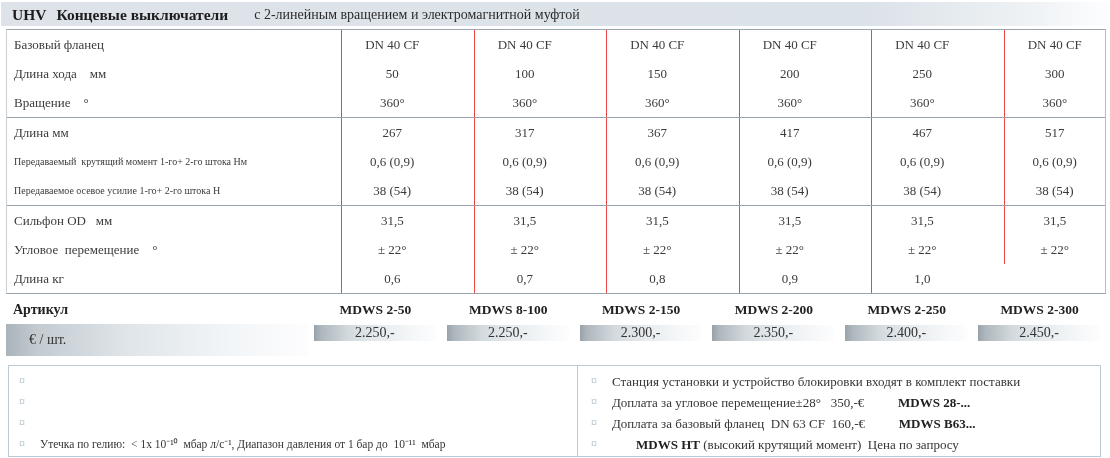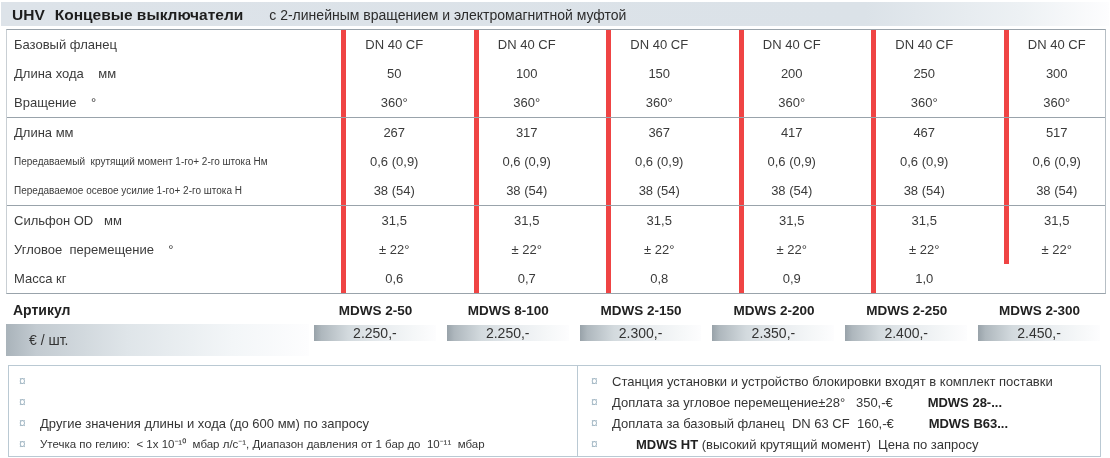--- a/index.html
+++ b/index.html
@@ -1,35 +1,35 @@
 <!DOCTYPE html>
 <html><head>
 <meta charset="utf-8">
 <style>
   html,body{margin:0;padding:0;background:#fff;}
   .page{position:relative;width:1110px;height:458px;background:#fff;
-        font-family:Liberation Sans, sans-serif;color:#3b3b3b;overflow:hidden;}
+        font-family:Liberation Serif, serif;color:#3b3b3b;overflow:hidden;}
 
   
   .titlebar{height:22px;margin:2px 1px 0 1px;padding:2px 0 0 11px;
             background:linear-gradient(to right,#dde3e9 0%,#dbe2e8 78%,#edf1f4 92%,#fdfdfe 100%);
             display:flex;align-items:center;}
   .titlebar .product{font-weight:bold;font-size:15.5px;color:#1d1d1d;}
   .titlebar .title{font-weight:bold;font-size:15.5px;color:#1d1d1d;margin-left:10px;}
   .titlebar .subtitle{font-size:14px;color:#2c2c2c;margin-left:26px;}
 
   
   .spec-table{margin:3px 4px 0 6px;
               border-top:1px solid #99a3ab;border-bottom:1px solid #99a3ab;
               border-left:1px solid #c9cfd4;border-right:1px solid #b7bfc5;}
   .spec-row{display:grid;grid-template-columns:303px repeat(6,1fr);height:29px;gap:31px;}
   .spec-row.group-start{border-top:1px solid #99a3ab;}
   .cell{display:flex;align-items:center;justify-content:center;font-size:13px;white-space:pre;}
   .cell.lbl{justify-content:flex-start;padding-left:7px;}
-  .cell.val{border-left:5px solid #ef4444;}
+  .cell.val{border-left:1px solid #ef4444;}
   .spec-row.small .lbl{font-size:10px;}
 
   
   .article-row{display:grid;grid-template-columns:303px repeat(6,1fr);
                margin:5px 4px 0 6px;height:22px;}
   .article-row .cell{font-weight:bold;font-size:13.5px;color:#222;}
   .article-row .cell.lbl{font-size:14px;}
 
   
   .price-row{display:grid;grid-template-columns:303px repeat(6,1fr);
@@ -129,21 +129,21 @@
       <div class="spec-row">
         <div class="cell lbl">Угловое  перемещение    °</div>
         <div class="cell val">± 22°</div>
         <div class="cell val">± 22°</div>
         <div class="cell val">± 22°</div>
         <div class="cell val">± 22°</div>
         <div class="cell val">± 22°</div>
         <div class="cell val">± 22°</div>
       </div>
       <div class="spec-row">
-        <div class="cell lbl">Масса кг</div>
+        <div class="cell lbl">Длина кг</div>
         <div class="cell val">0,6</div>
         <div class="cell val">0,7</div>
         <div class="cell val">0,8</div>
         <div class="cell val">0,9</div>
         <div class="cell val">1,0</div>
       </div>
     </div>
 
   <div class="article-row" id="article-row">
       <div class="cell lbl">Артикул</div>
@@ -180,21 +180,20 @@
   <div class="notes">
     <div class="notes-left" id="notes-left">
         <div class="note-line">
           <span class="bullet">¤</span>
         </div>
         <div class="note-line">
           <span class="bullet">¤</span>
         </div>
         <div class="note-line">
           <span class="bullet">¤</span>
-          <span class="note-text"><span>Другие значения длины и хода (до 600 мм) по запросу</span><span class="b"></span><span></span></span>
         </div>
         <div class="note-line small">
           <span class="bullet">¤</span>
           <span class="note-text"><span>Утечка по гелию:  &lt; 1x 10⁻¹⁰  мбар л/с⁻¹, Диапазон давления от 1 бар до  10⁻¹¹  мбар</span><span class="b"></span><span></span></span>
         </div>
       </div>
     <div class="notes-right" id="notes-right">
         <div class="note-line">
           <span class="bullet">¤</span>
           <span class="note-text"><span>Станция установки и устройство блокировки входят в комплект поставки</span><span class="b"></span><span></span></span>

